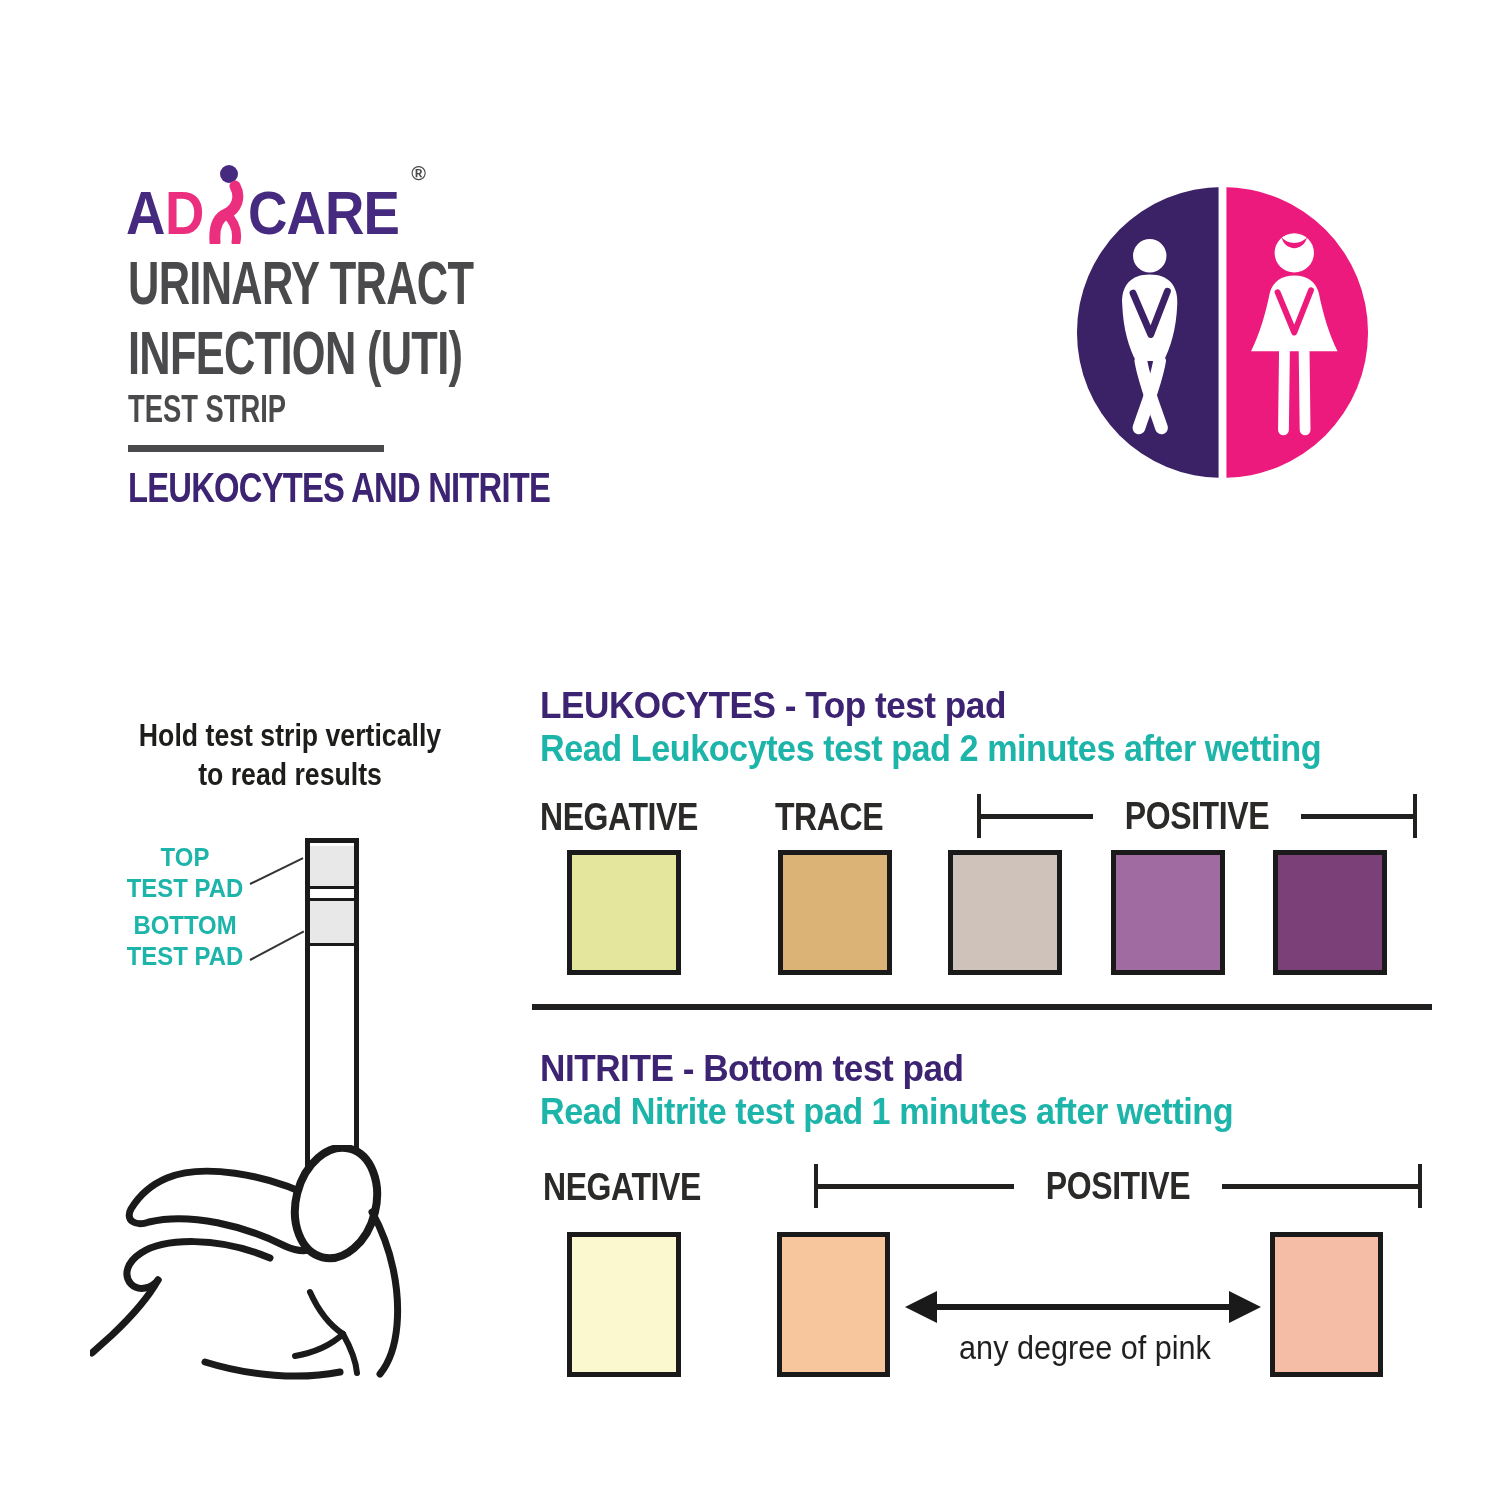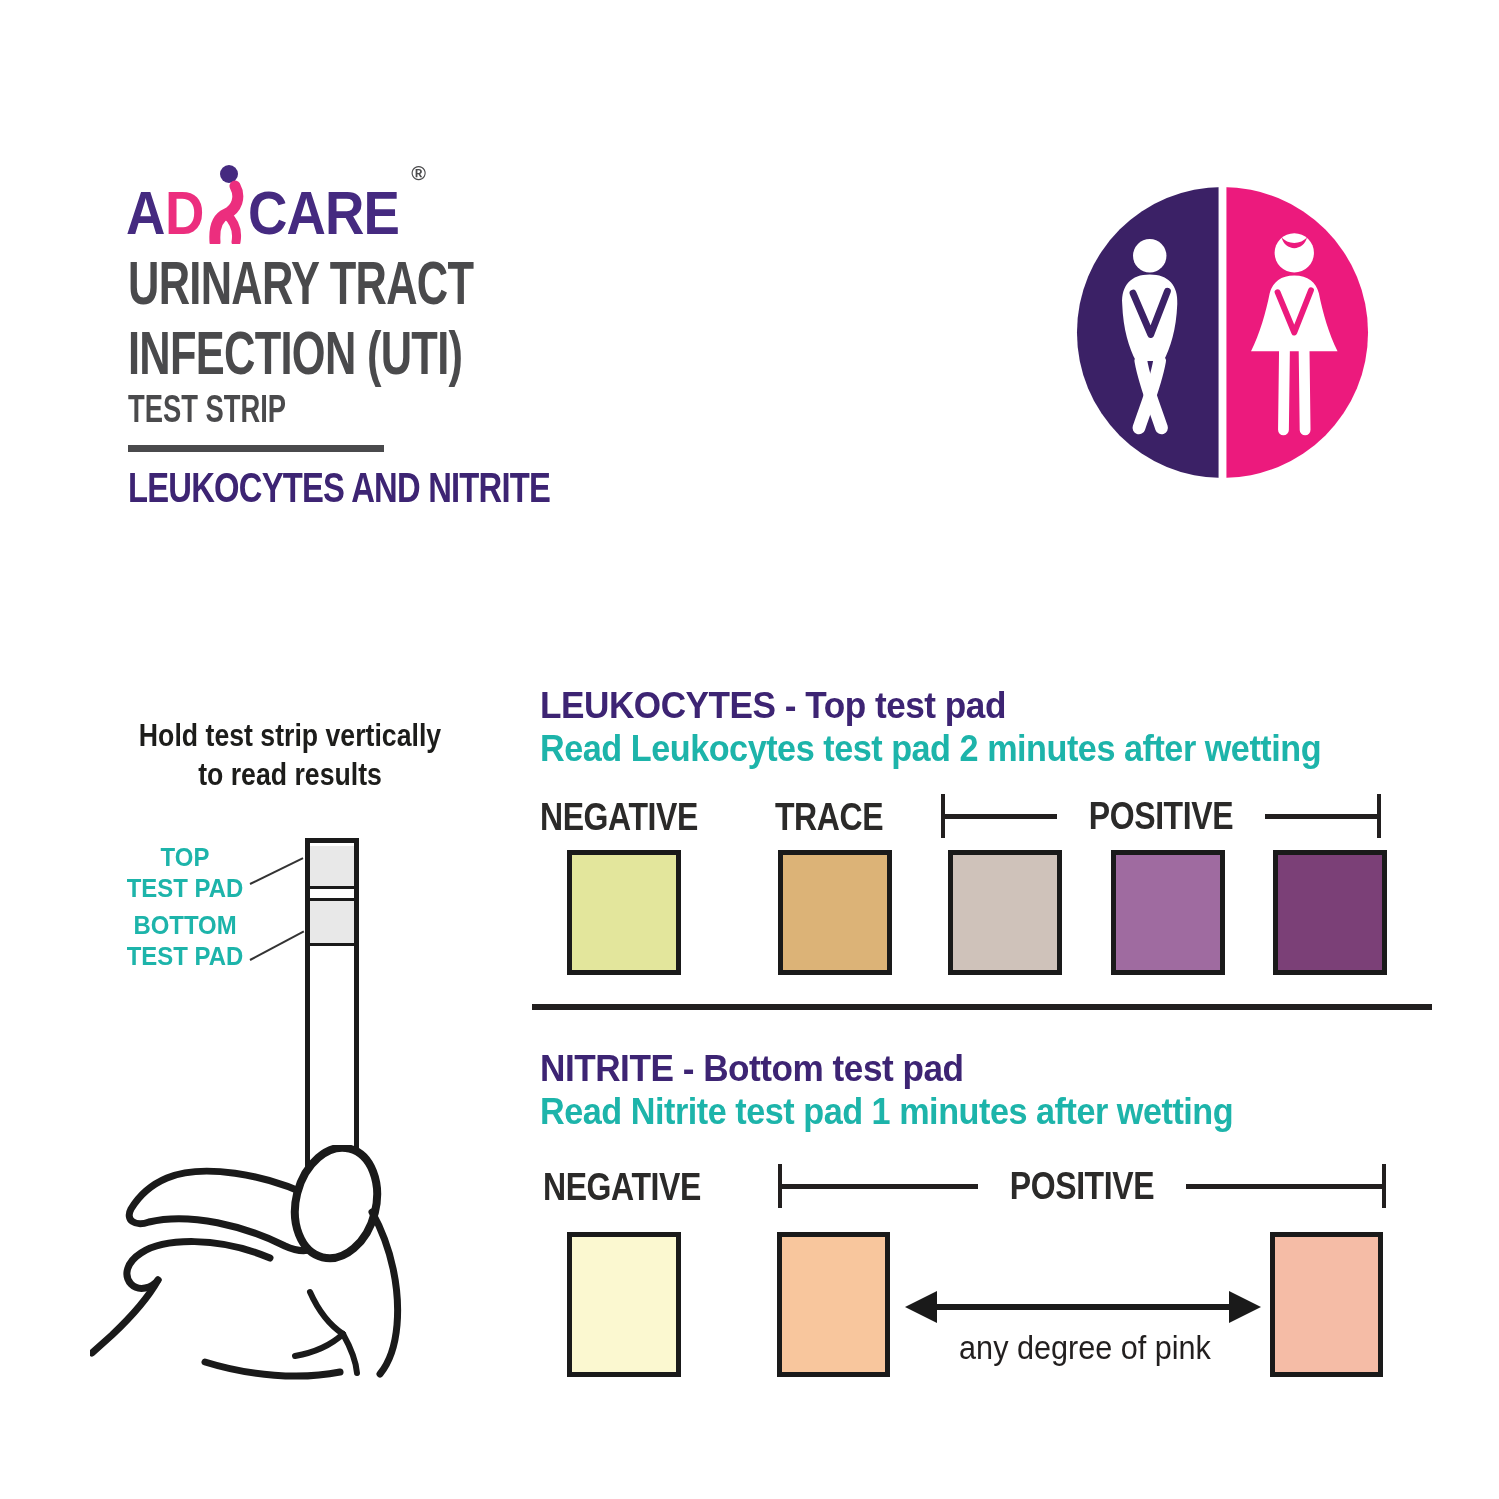--- a/index.html
+++ b/index.html
@@ -26,21 +26,21 @@
 
   
   .sec-head{color:#3d2473;font-weight:bold;font-size:37px;letter-spacing:-0.5px;
             transform:scaleX(.95);transform-origin:left top;white-space:nowrap;}
   .sec-sub{color:#1db4aa;font-weight:bold;font-size:36px;letter-spacing:-0.5px;
            transform:scaleX(.95);transform-origin:left top;white-space:nowrap;}
 
   
   .res-label{color:#2b2a29;font-size:39px;font-weight:bold;letter-spacing:-0.5px;line-height:42px;
              transform:scaleX(.82);transform-origin:left top;white-space:nowrap;}
-  .bracket{display:flex;align-items:center;height:44px;}
+  .bracket{display:flex;align-items:center;height:44px;margin-left:36px;}
   .bracket .tick{width:4px;height:44px;background:#221f1f;flex:0 0 auto;}
   .bracket .bline{flex:1 1 auto;height:5px;background:#221f1f;}
   .bracket .btext{flex:0 0 auto;padding:0 16px;color:#2b2a29;font-size:39px;font-weight:bold;
                   letter-spacing:-0.5px;transform:scaleX(.82);transform-origin:center;white-space:nowrap;}
 
   
   .swatch{border:5px solid #1a1a1a;}
   .divider-long{left:532px;top:1004px;width:900px;height:6px;background:#221f1f;}
 
   

